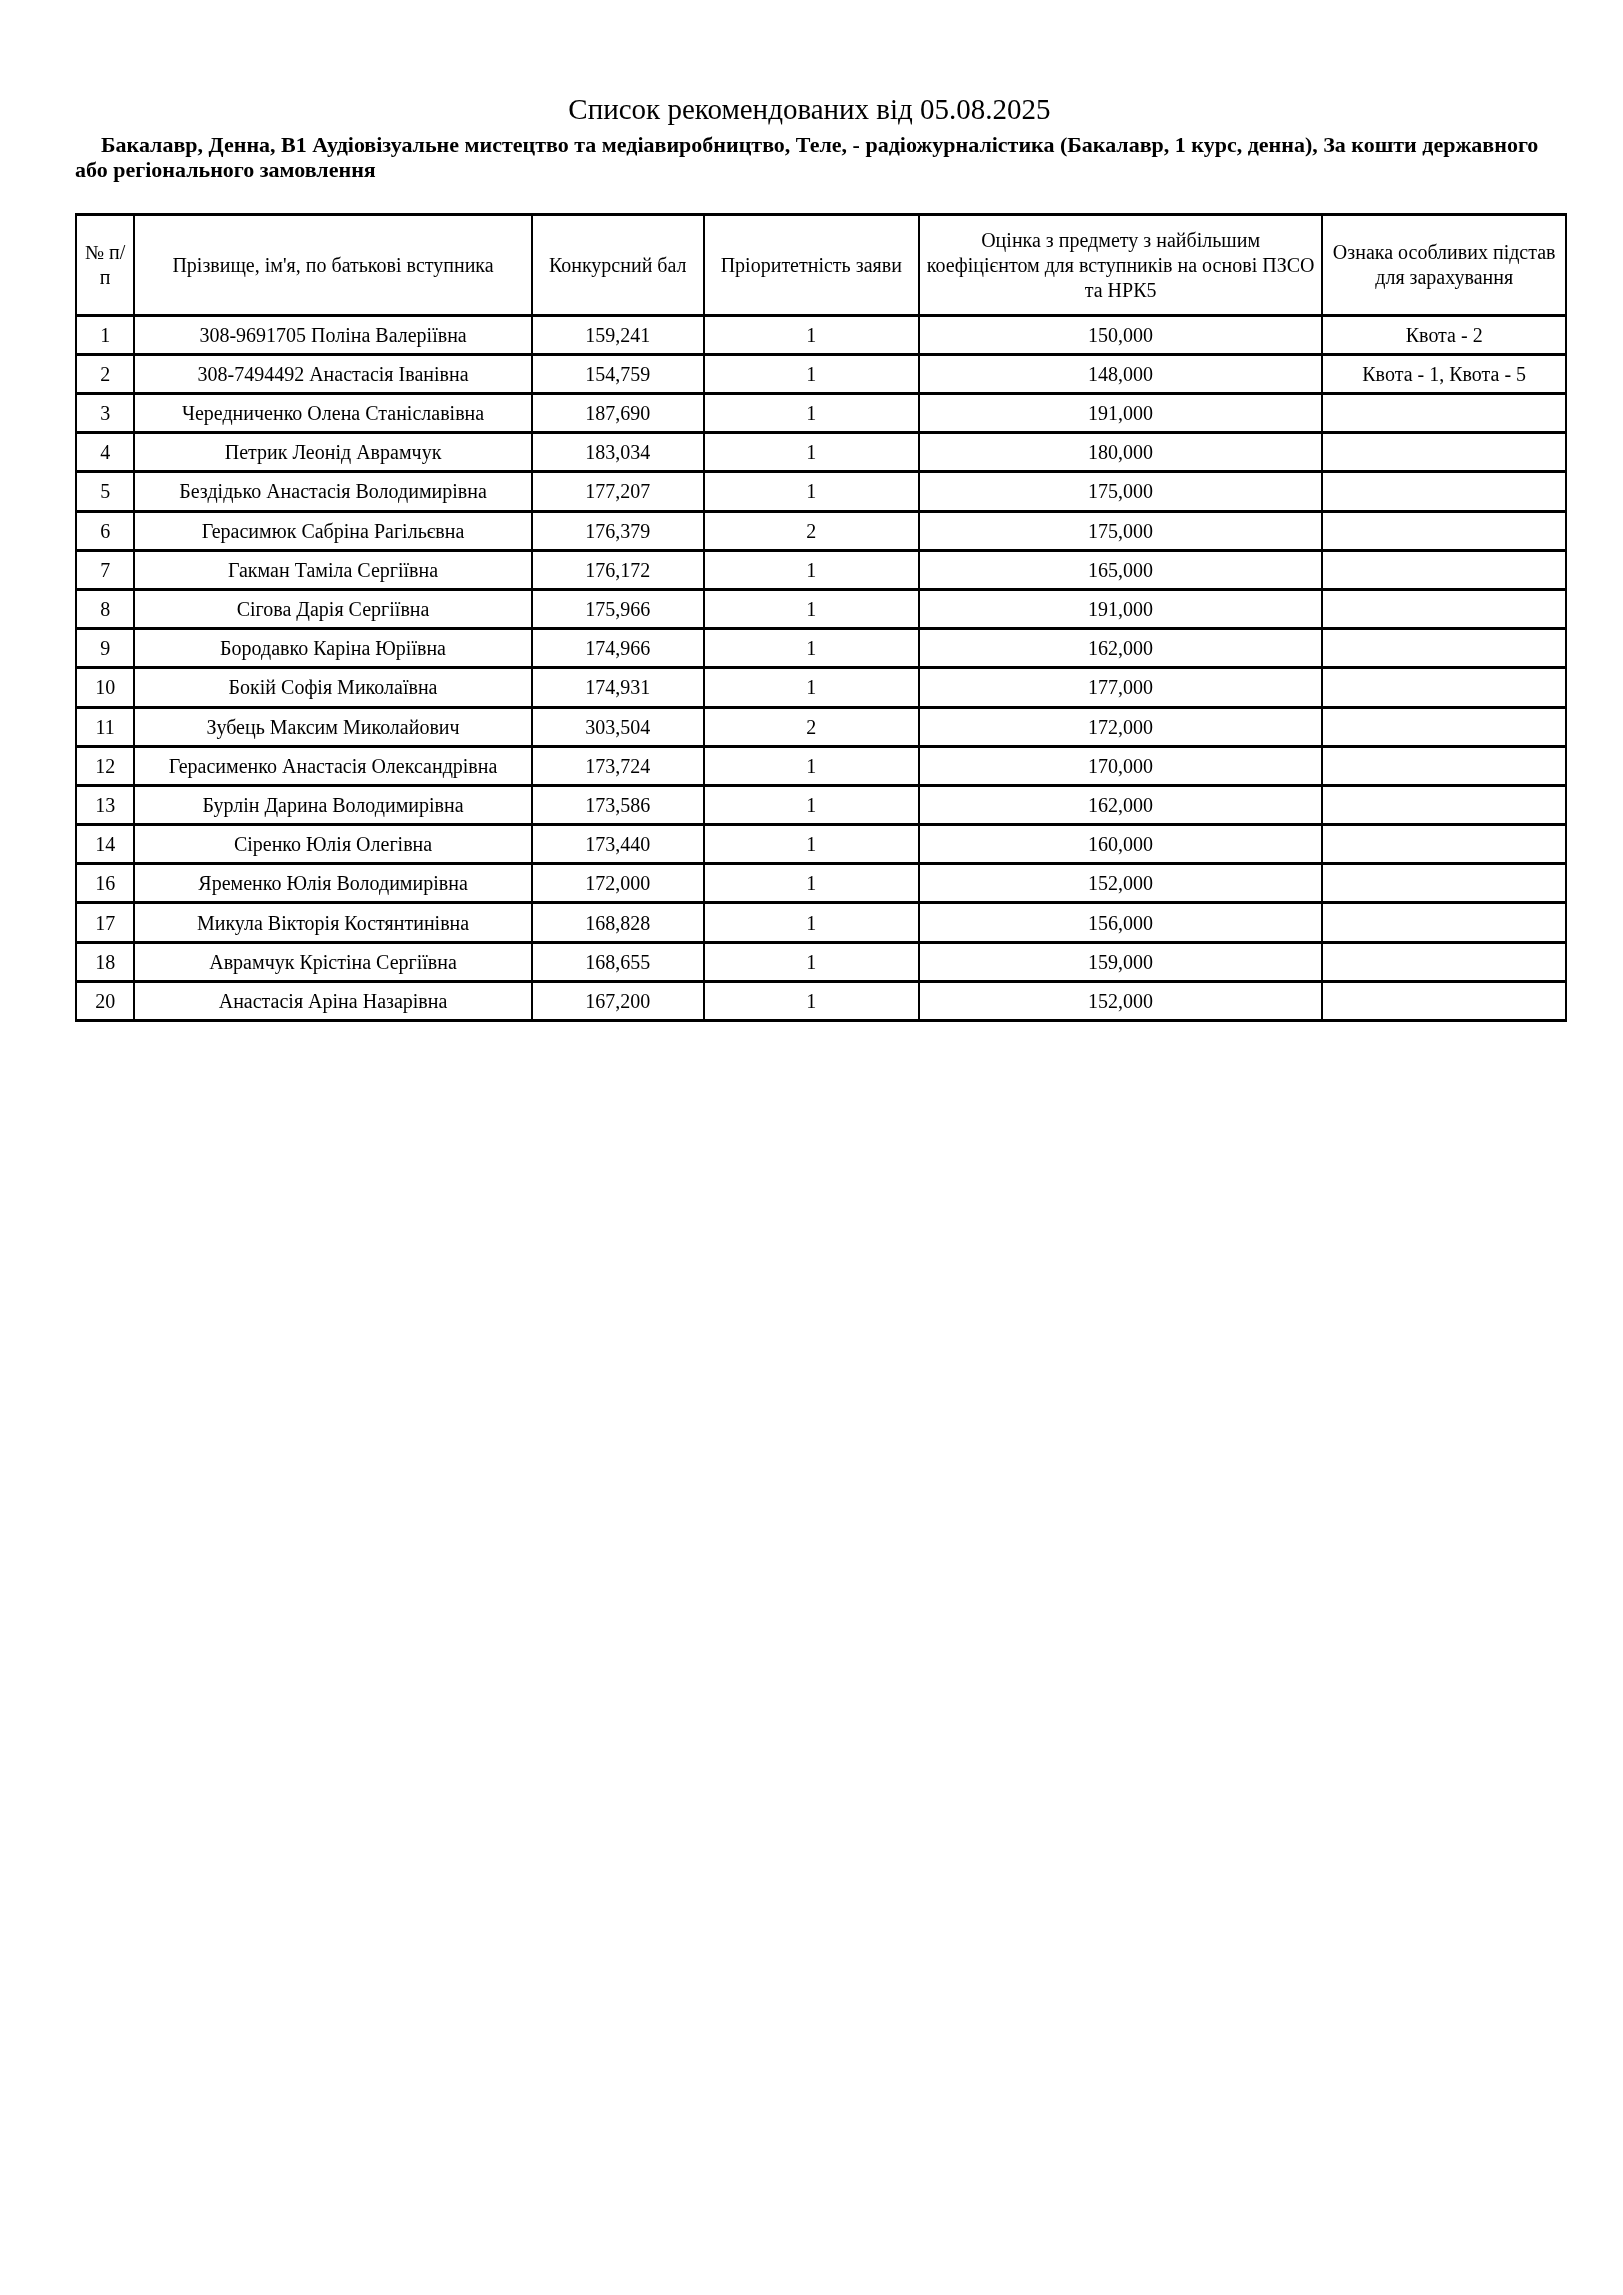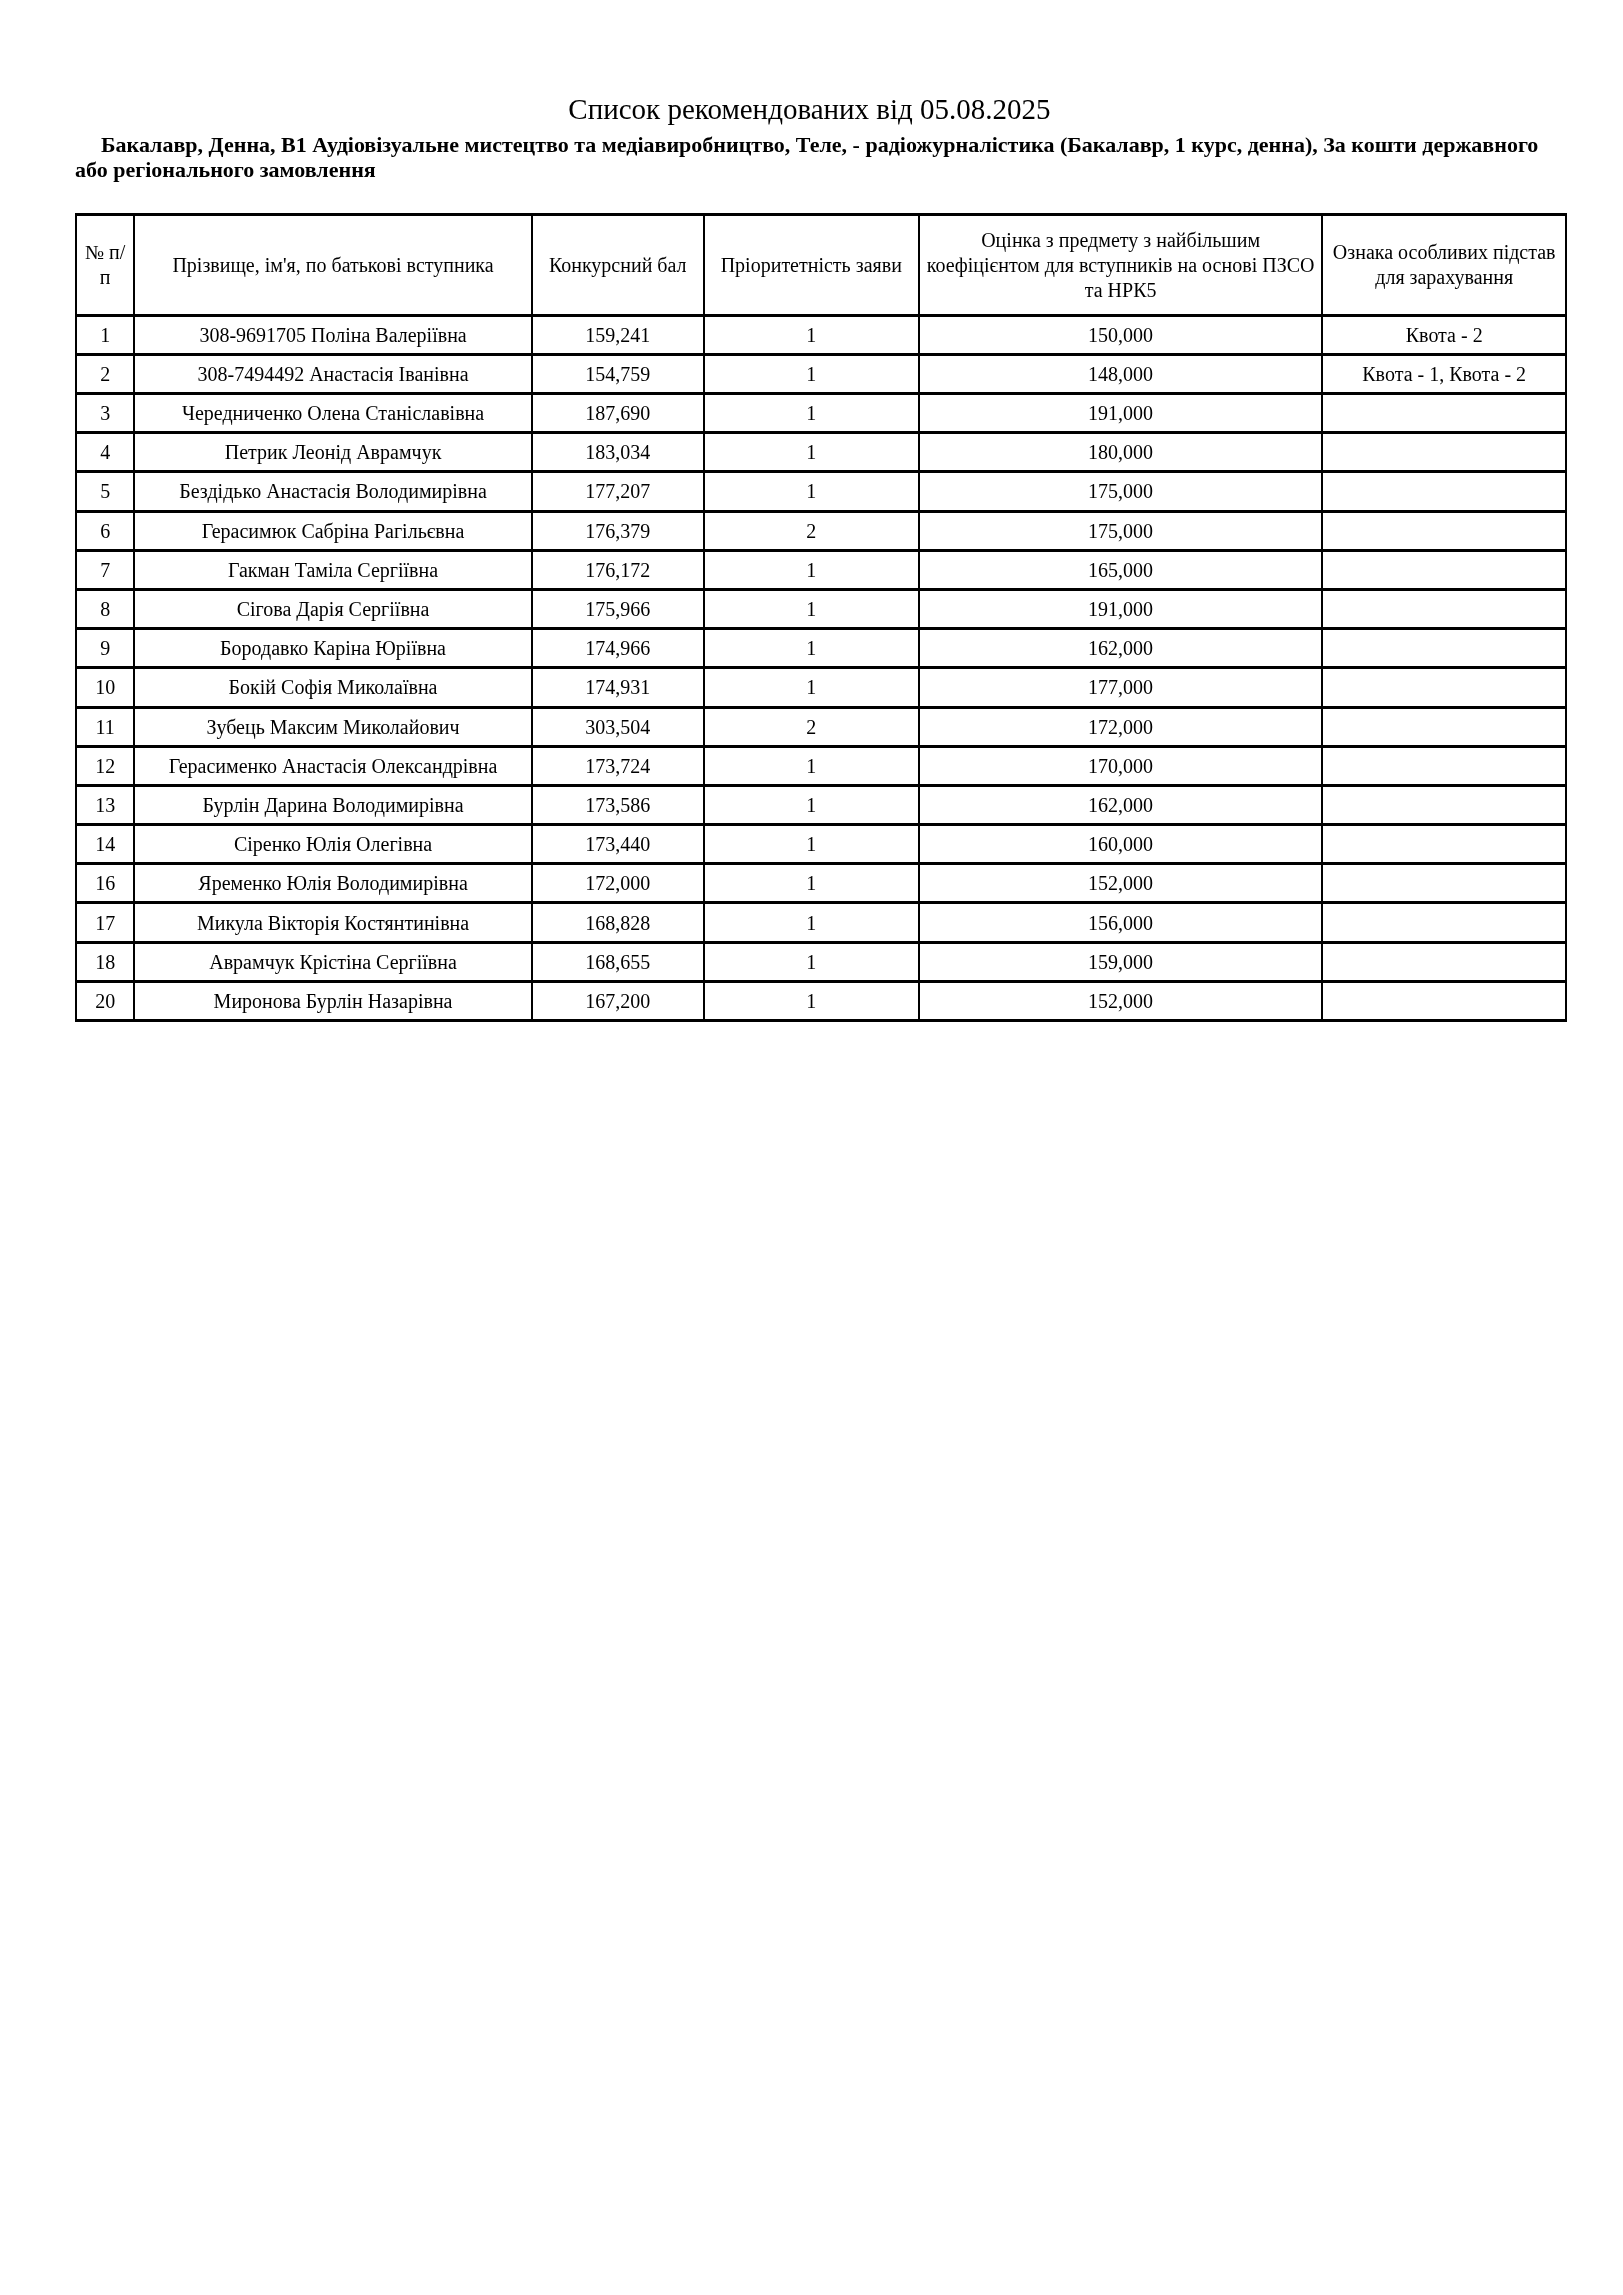--- a/index.html
+++ b/index.html
@@ -105,21 +105,21 @@
     <td class="c-subject">150,000</td>
     <td class="c-quota">Квота - 2</td>
   </tr>
 
   <tr>
     <td class="c-num">2</td>
     <td class="c-name">308-7494492 Анастасія Іванівна</td>
     <td class="c-score">154,759</td>
     <td class="c-priority">1</td>
     <td class="c-subject">148,000</td>
-    <td class="c-quota">Квота - 1, Квота - 2</td>
+    <td class="c-quota">Квота - 1, Квота - 5</td>
   </tr>
 
   <tr>
     <td class="c-num">3</td>
     <td class="c-name">Чередниченко Олена Станіславівна</td>
     <td class="c-score">187,690</td>
     <td class="c-priority">1</td>
     <td class="c-subject">191,000</td>
     <td class="c-quota"></td>
   </tr>
@@ -247,21 +247,21 @@
     <td class="c-name">Аврамчук Крістіна Сергіївна</td>
     <td class="c-score">168,655</td>
     <td class="c-priority">1</td>
     <td class="c-subject">159,000</td>
     <td class="c-quota"></td>
   </tr>
 
 
   <tr>
     <td class="c-num">20</td>
-    <td class="c-name">Миронова Бурлін Назарівна</td>
+    <td class="c-name">Анастасія Аріна Назарівна</td>
     <td class="c-score">167,200</td>
     <td class="c-priority">1</td>
     <td class="c-subject">152,000</td>
     <td class="c-quota"></td>
   </tr>
 </tbody>
   </table>
 
 </div>
 

